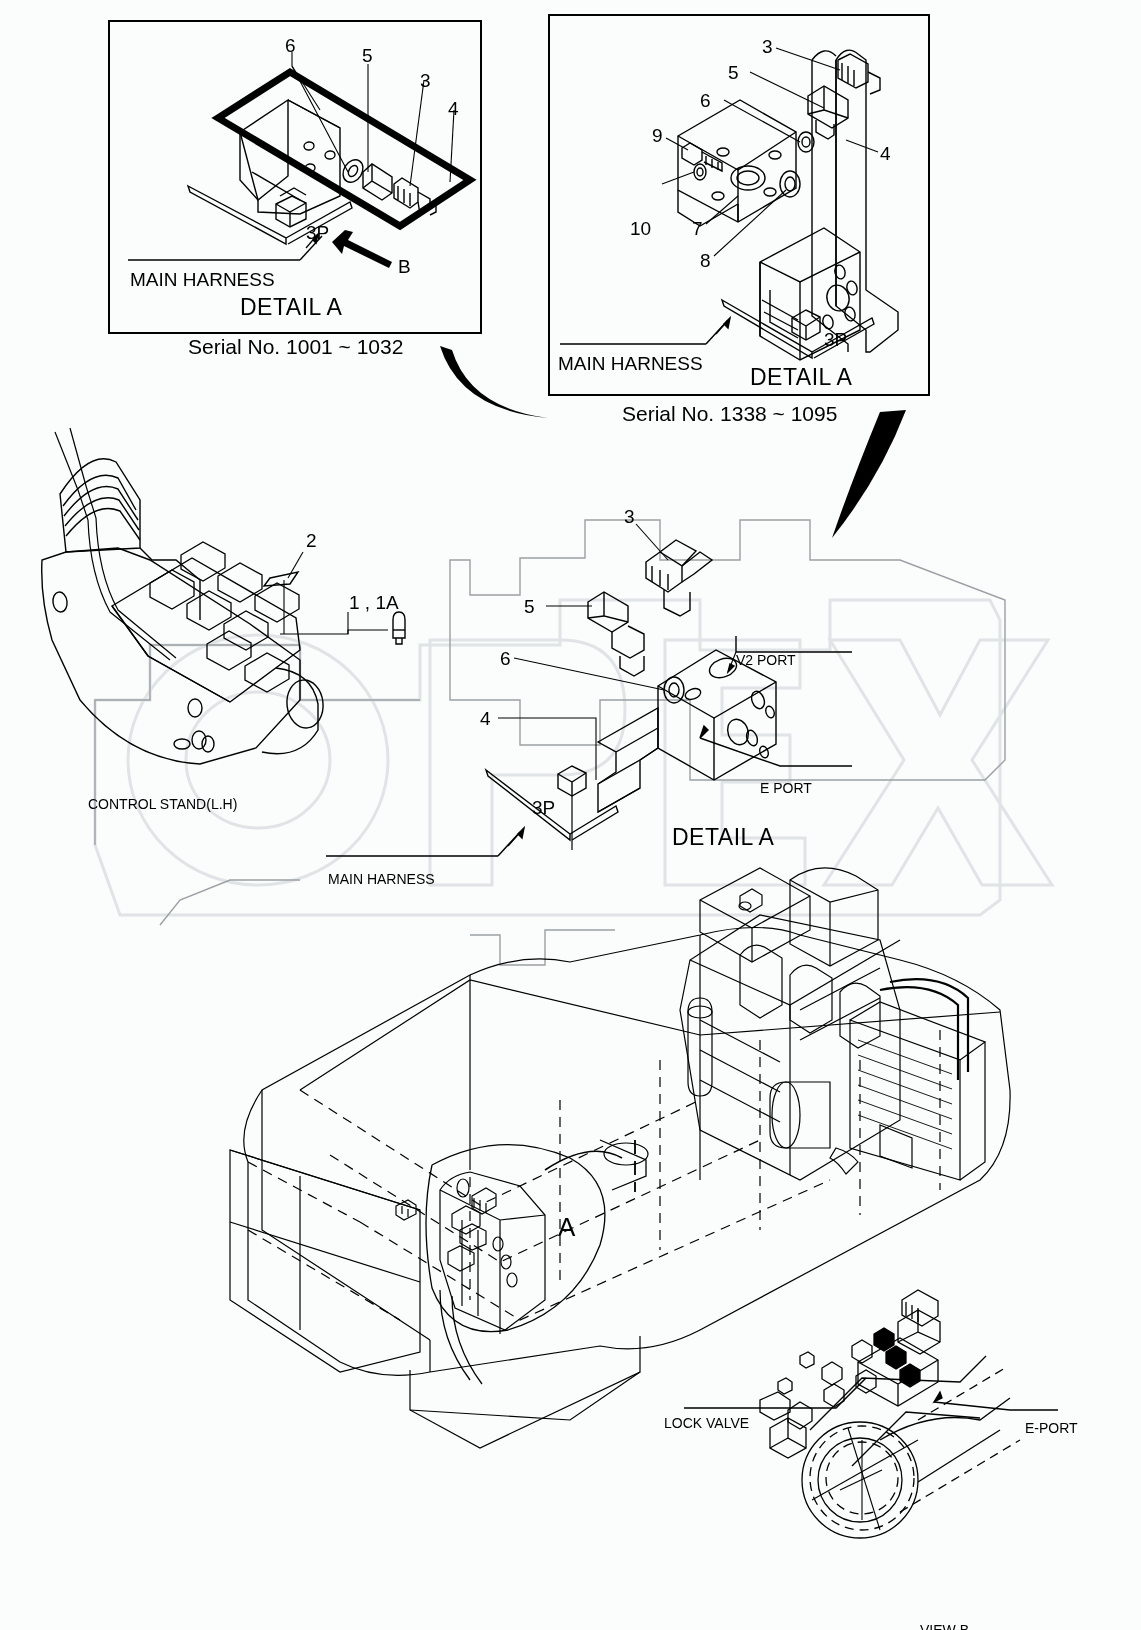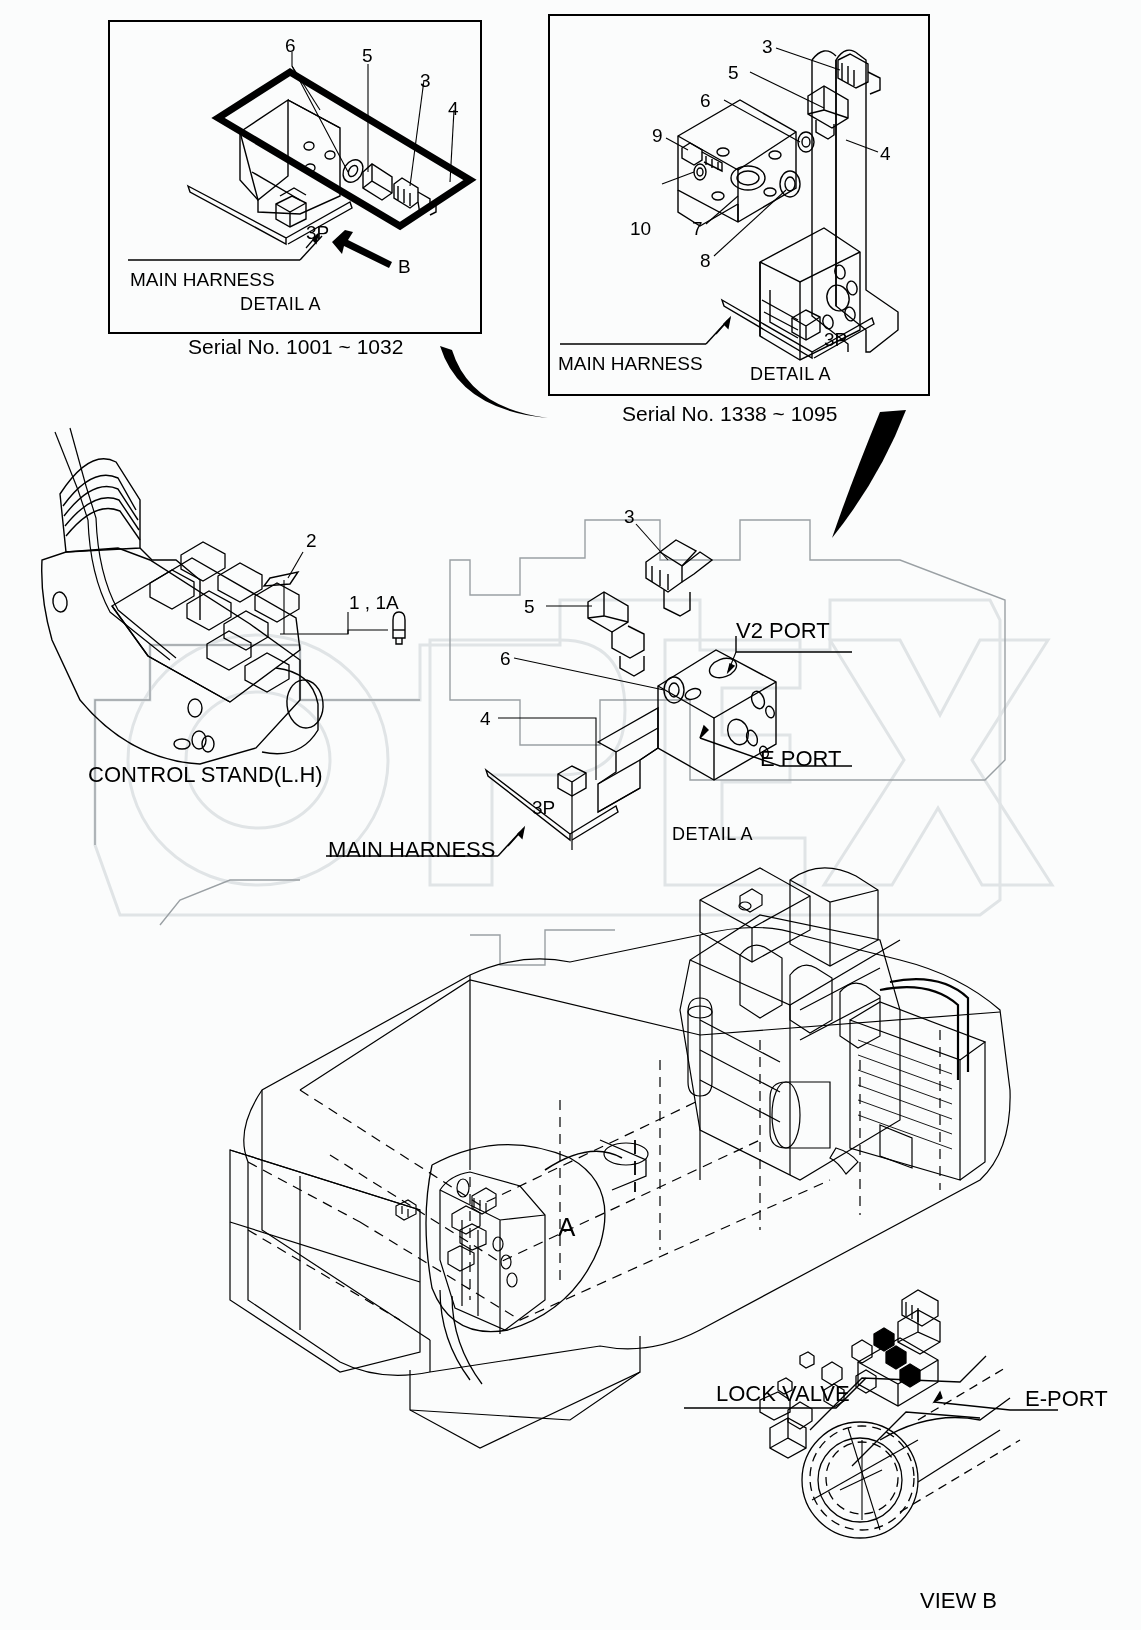--- a/index.html
+++ b/index.html
@@ -7,22 +7,22 @@
     font-family:"Liberation Sans", sans-serif;
     width:1141px;height:1630px;position:relative;overflow:hidden;
     background:#fbfcfc;
   }
   #root{position:absolute;left:0;top:0;width:1141px;height:1630px;}
   svg.layer{position:absolute;left:0;top:0;width:1141px;height:1630px;}
   .txt{position:absolute;color:#000;white-space:nowrap;}
   .num{font-size:19px;}
   .lbl{font-size:19px;margin-top:29px;}
   .serial{font-size:21px;}
-  .detail-cap{font-size:18px;letter-spacing:0.5px;}
-  .big{font-size:22px;}
+  .detail-cap{font-size:23px;letter-spacing:0.5px;}
+  .big{font-size:14px;margin-top:34px;}
   .box{position:absolute;border:2px solid #000;background:transparent;}
 </style>
 </head>
 <body>
 
 <div id="root">
 
   <svg class="layer" viewBox="0 0 1141 1630">
     <g stroke="#e0e4e6" stroke-width="3" fill="none">
 
@@ -502,17 +502,17 @@
       <path d="M778 1382 L786 1378 L792 1382 L792 1390 L784 1394 L778 1390 Z"></path>
       <path d="M800 1356 L808 1352 L814 1356 L814 1364 L806 1368 L800 1364 Z"></path>
 
       <path d="M684 1408 L836 1408 L866 1378" stroke-width="1.5"></path>
 
       <path d="M1058 1410 L1010 1410 L934 1402" stroke-width="1.5"></path>
       <path d="M934 1402 L942 1398 L940 1392 Z" fill="#000"></path>
     </g>
   </svg>
 
-  <span class="txt big" style="left:716px;top:1381px;">LOCK VALVE</span>
+  <span class="txt big" style="left:664px;top:1381px;">LOCK VALVE</span>
   <span class="txt big" style="left:1025px;top:1386px;">E-PORT</span>
   <span class="txt big" style="left:920px;top:1588px;">VIEW  B</span>
 
 </div>
 
 </body></html>

